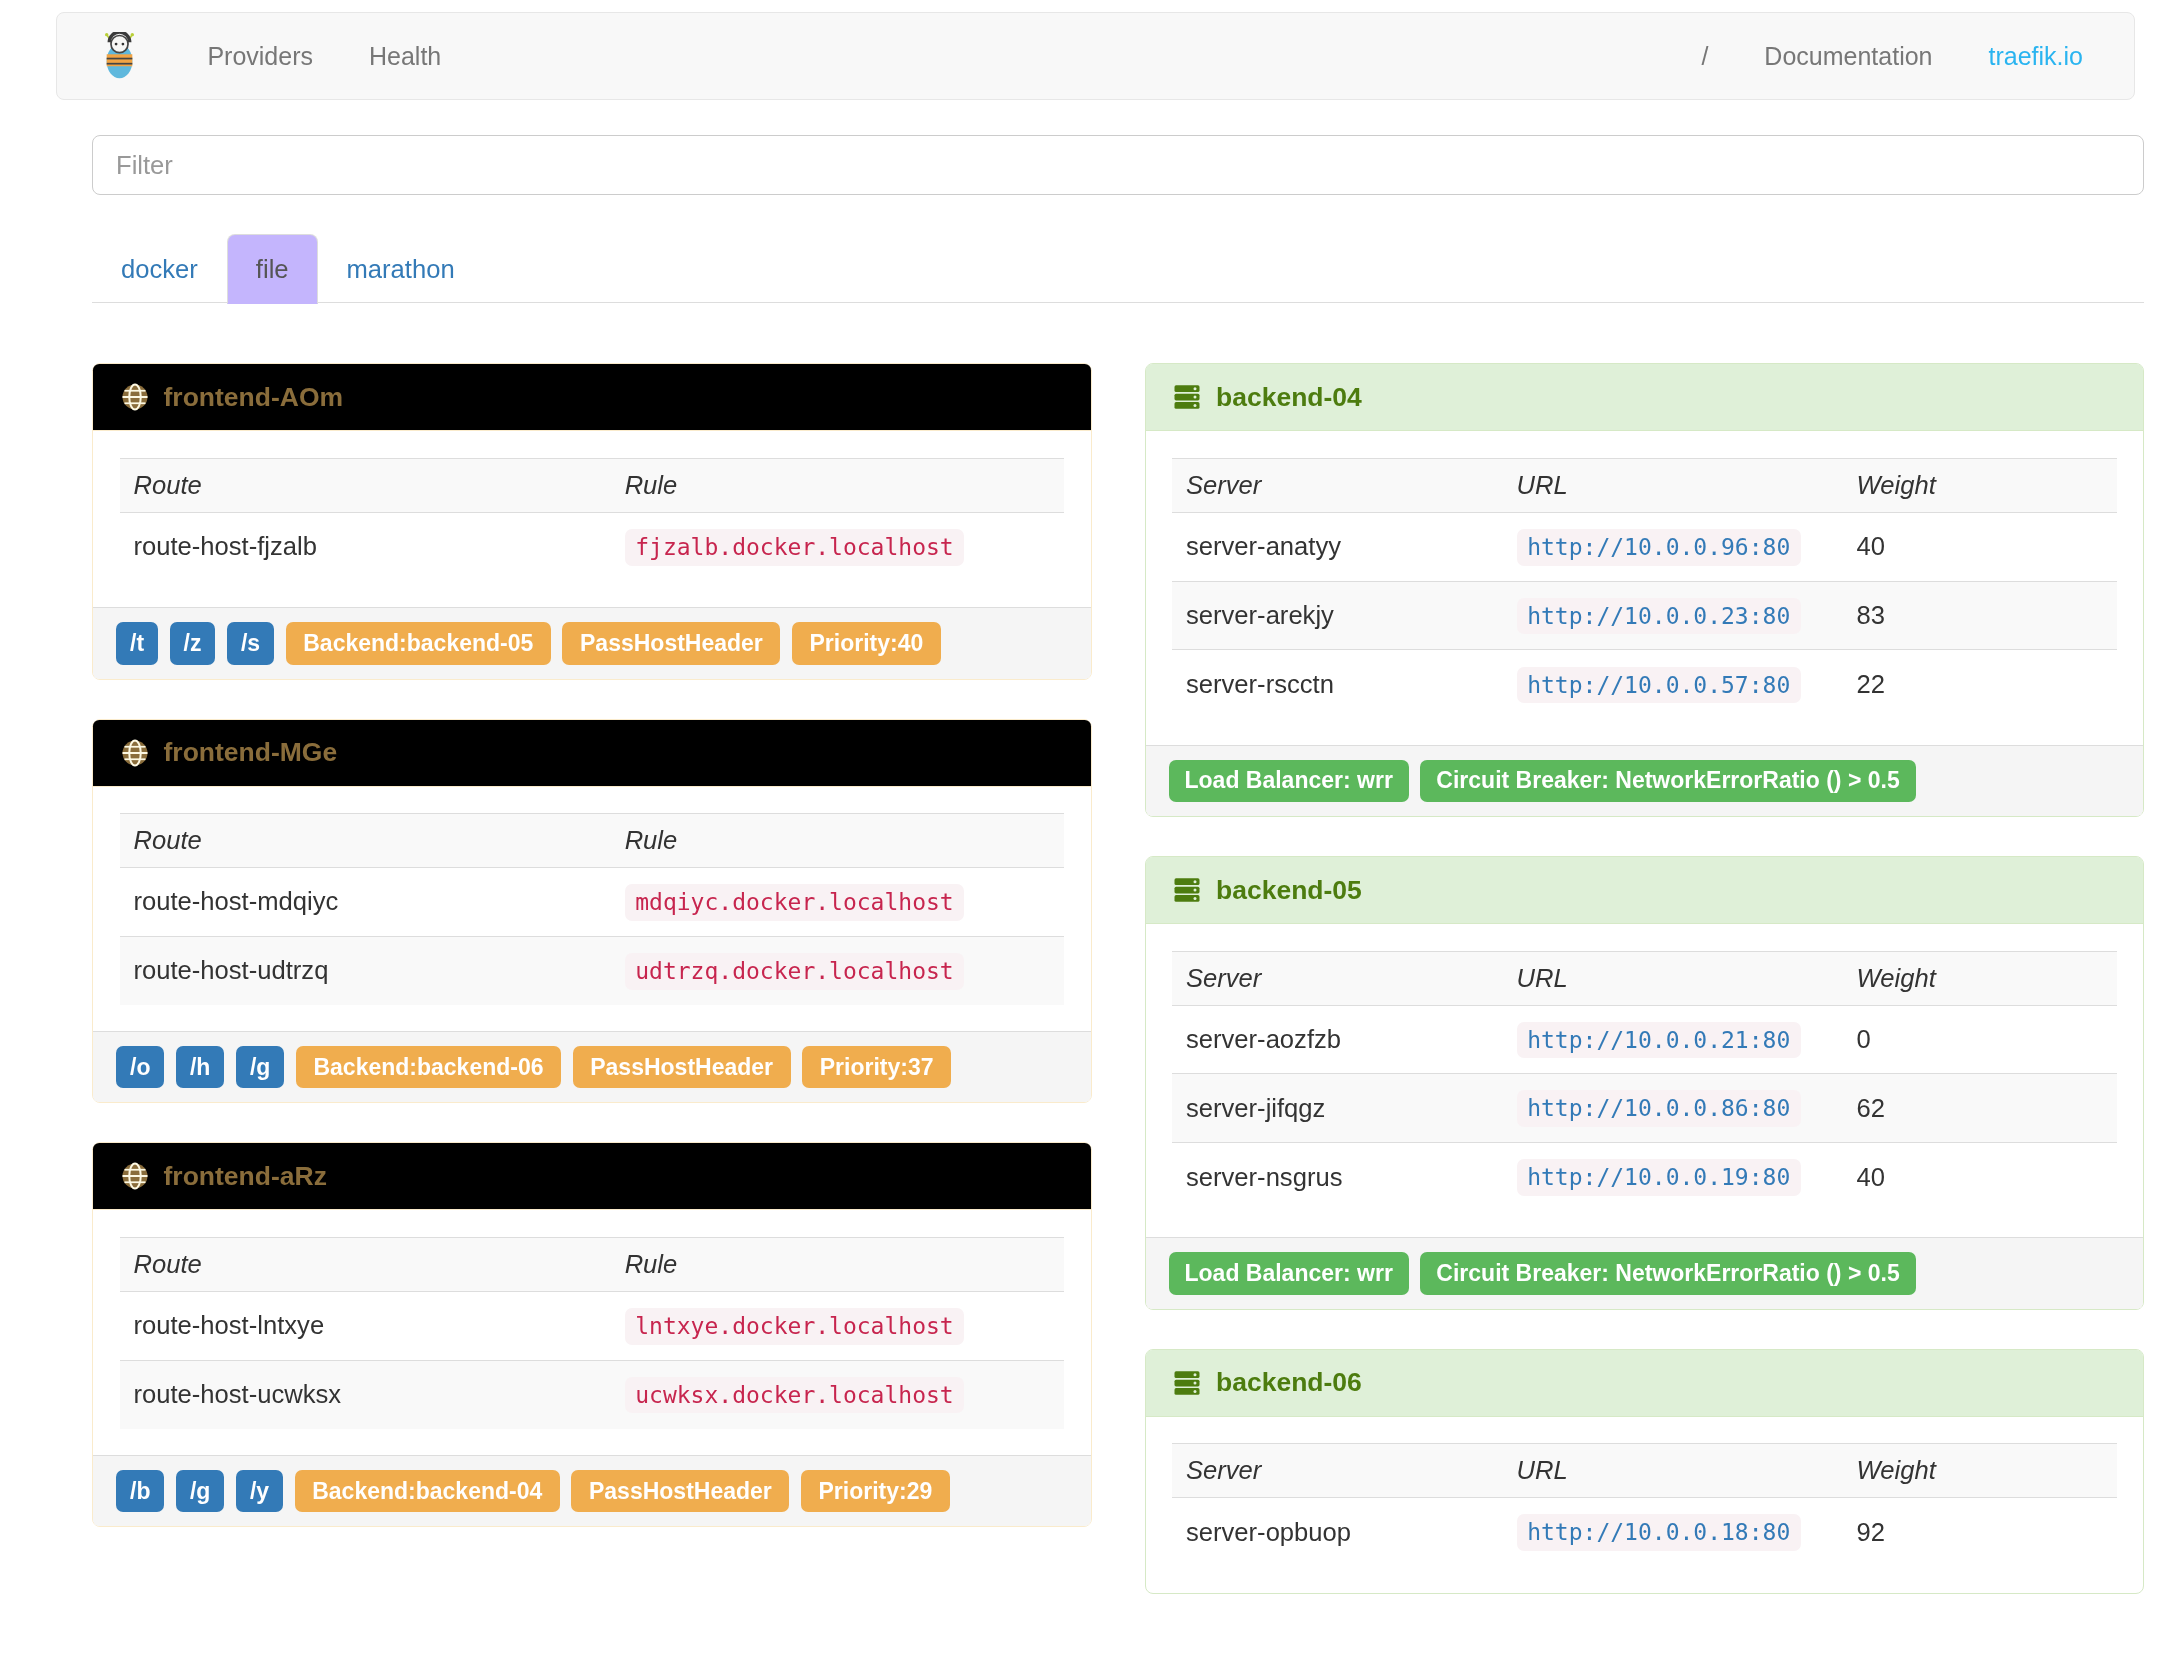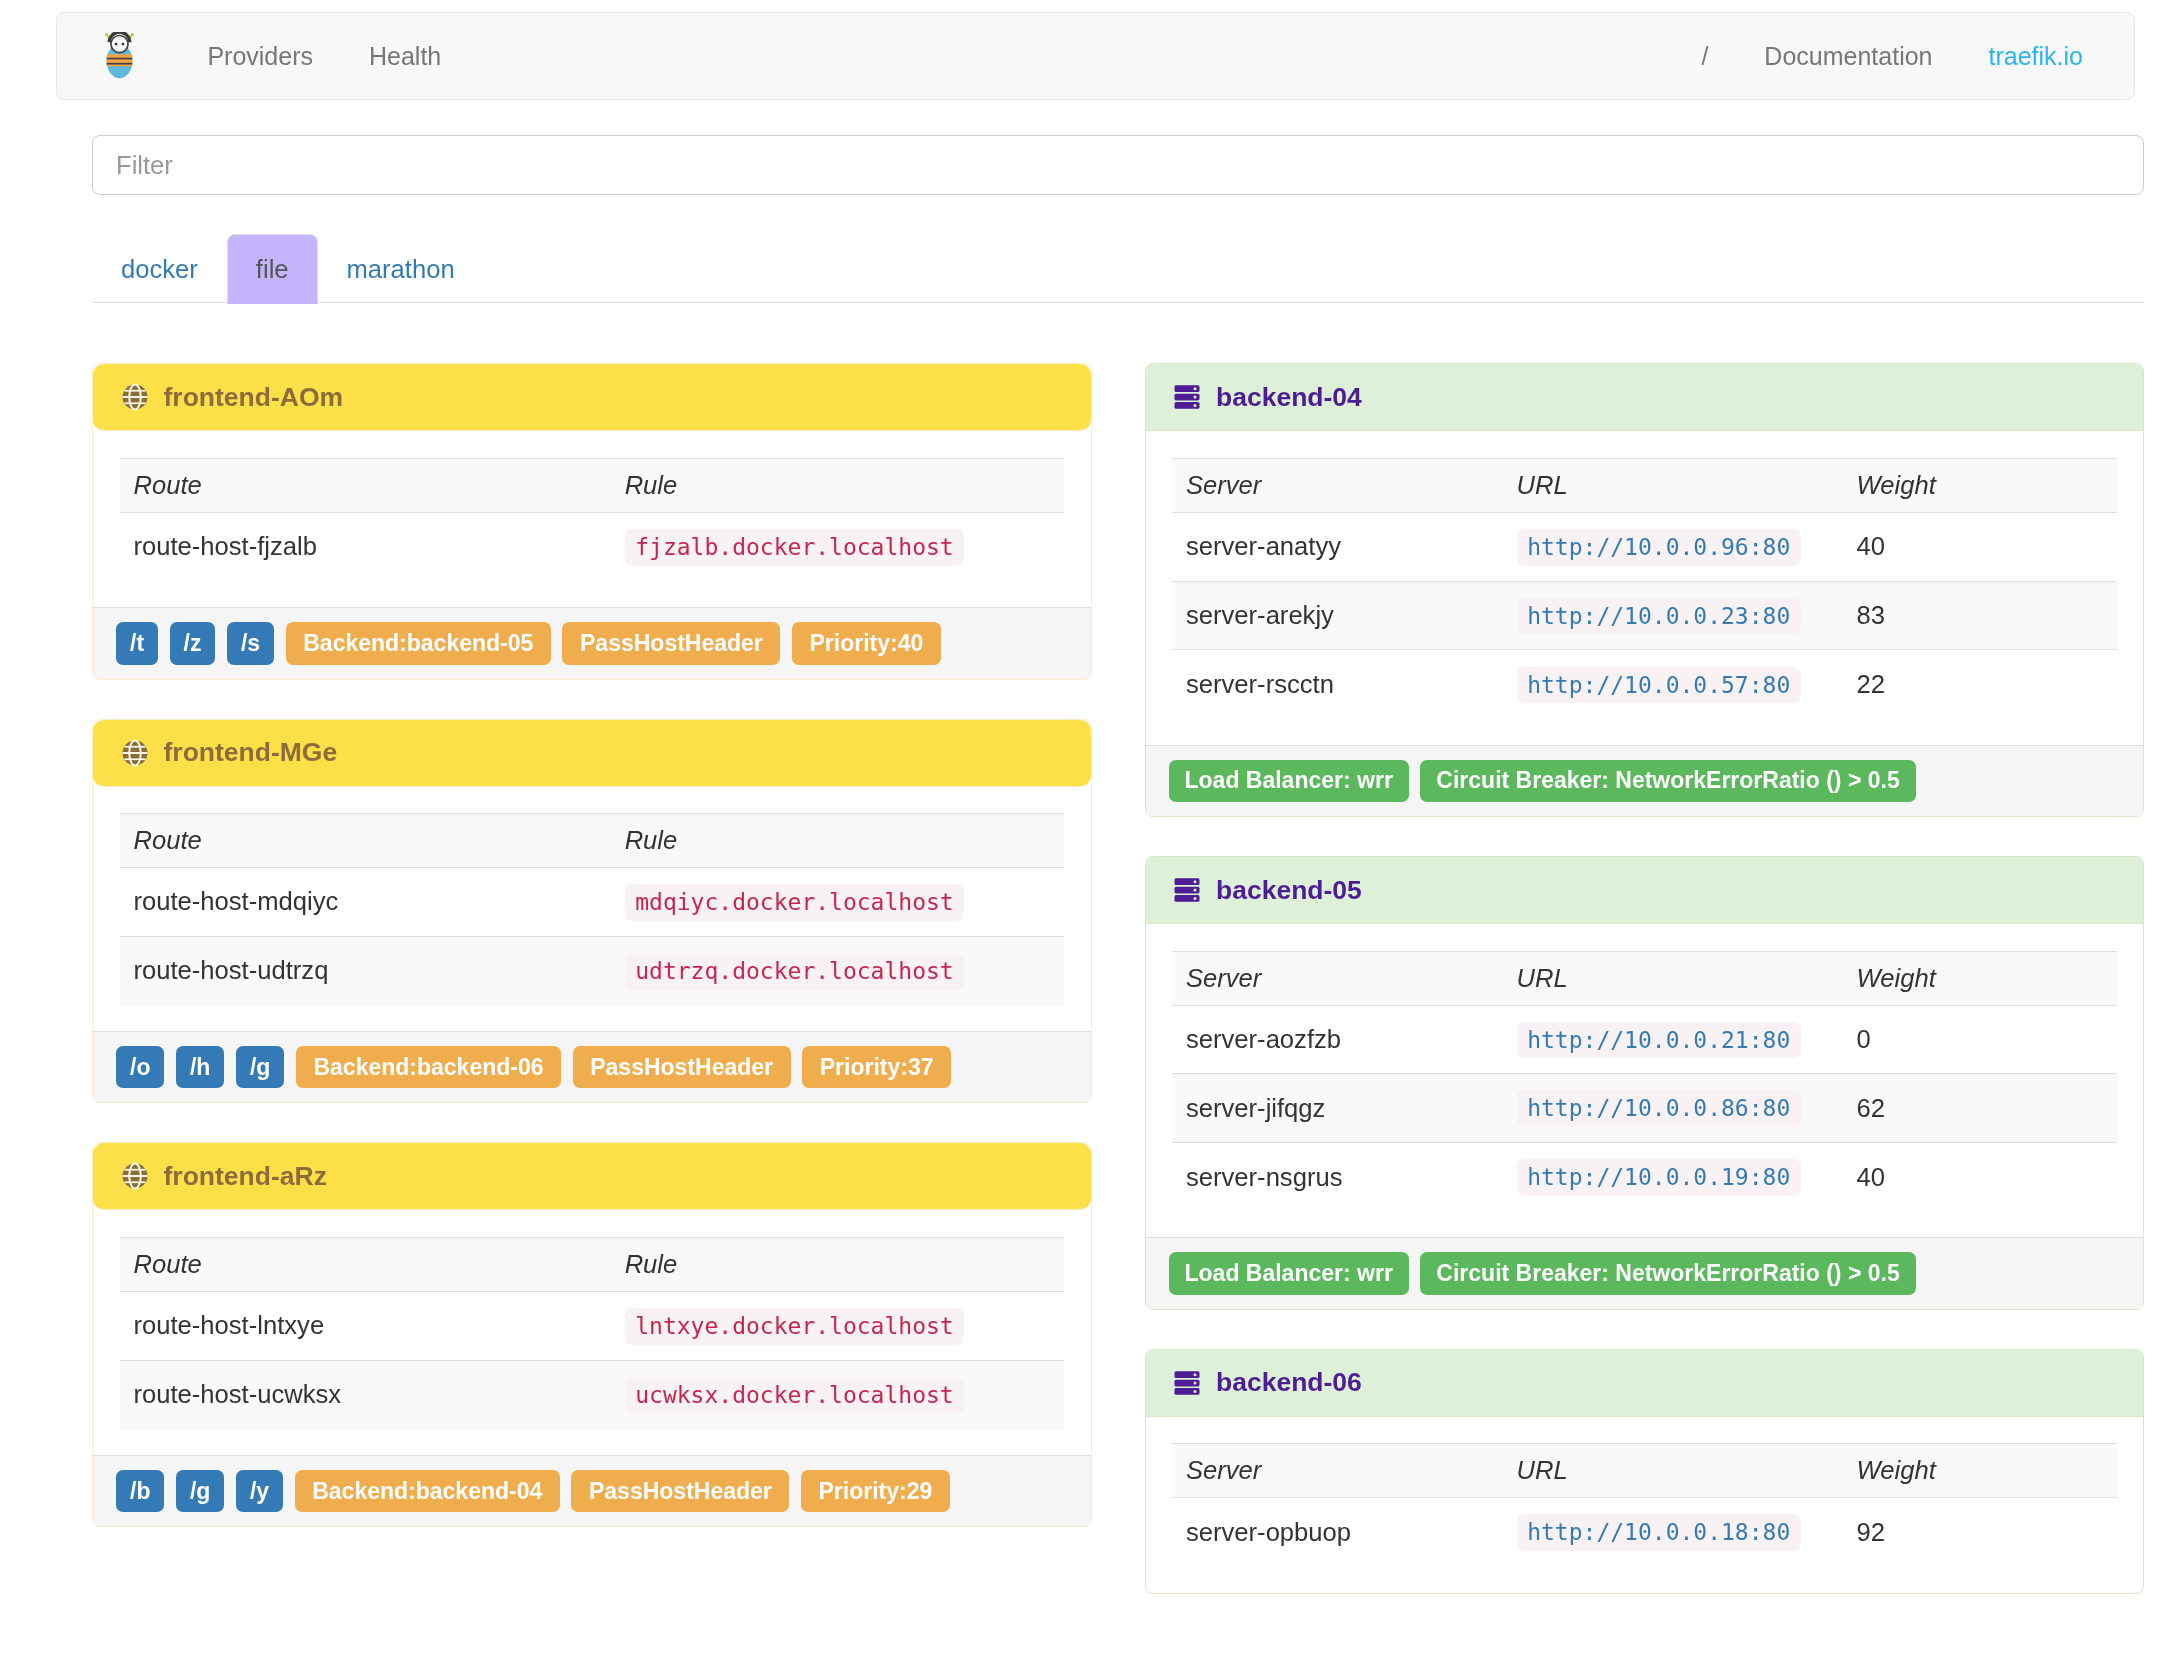--- a/index.html
+++ b/index.html
@@ -72,22 +72,22 @@
   .panel { border: 1.8px solid; border-radius: 8px; background: #fff; }
   .panel.warning { border-color: #faebcc; }
   .panel.success { border-color: #d6e9c6; }
   .panel-heading {
     height: 67px;
     display: flex; align-items: center; gap: 14px;
     padding: 0 26.5px;
     font-weight: bold; font-size: 26.5px;
     border-radius: 6.2px 6.2px 0 0;
   }
-  .warning > .panel-heading { background: #fde047; color: #8a6d3b; border-bottom: 1.8px solid #faebcc; border-radius: 11px; }
-  .success > .panel-heading { background: #dff0d8; color: #4c1d95; border-bottom: 1.8px solid #d6e9c6; }
+  .warning > .panel-heading { background: #000000; color: #8a6d3b; border-bottom: 1.8px solid #faebcc; }
+  .success > .panel-heading { background: #dff0d8; color: #4d7c0f; border-bottom: 1.8px solid #d6e9c6; }
   .p-icon { display: flex; align-items: center; }
   .panel-body { padding: 26.5px; }
   table { width: 100%; border-collapse: collapse; }
   thead tr { background: #f9f9f9; }
   th {
     text-align: left;
     font-style: italic; font-weight: normal;
     font-size: 25.6px; color: #333;
     padding: 12px 14px;
     border-top: 1.8px solid #ddd;

